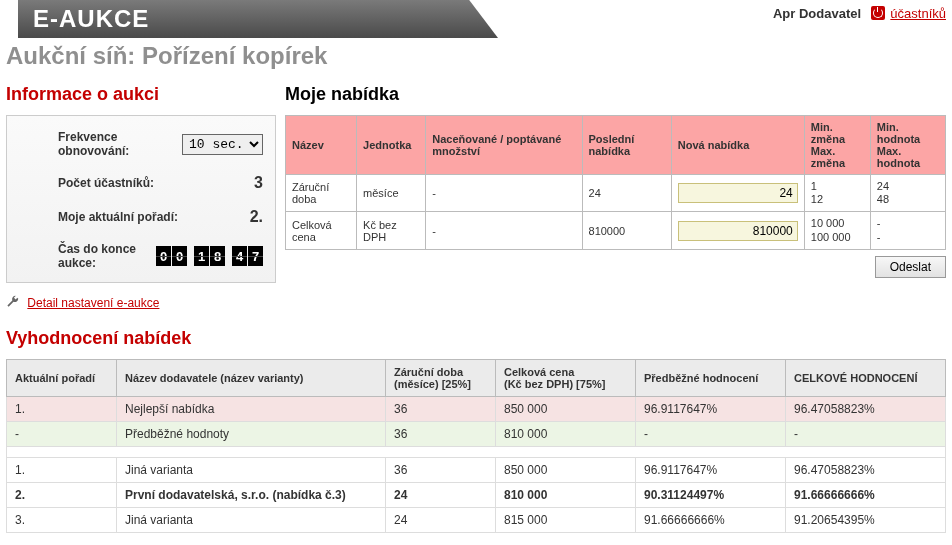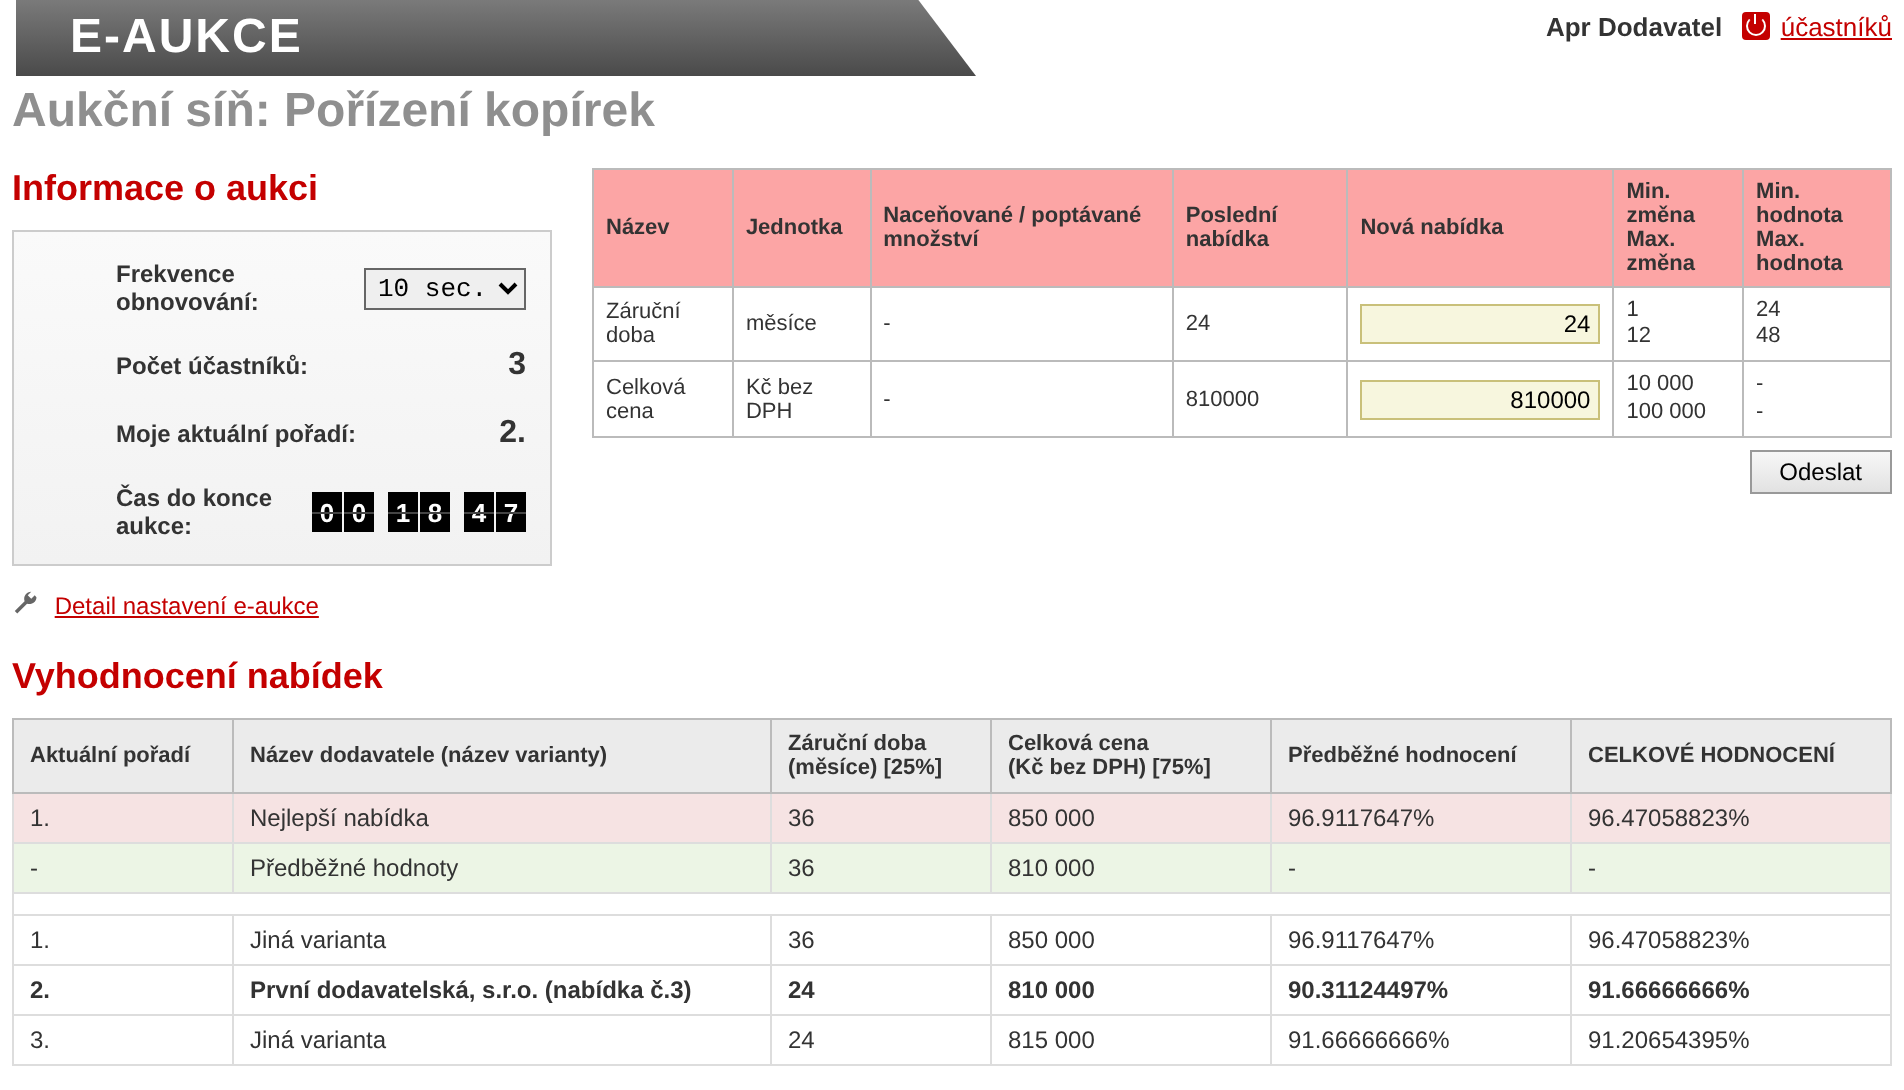--- a/index.html
+++ b/index.html
@@ -2,24 +2,24 @@
 <html><head>
 <meta charset="utf-8">
 <style>
   * { box-sizing: border-box; margin: 0; padding: 0; }
   body { font-family: Arial, Helvetica, sans-serif; font-size: 12px; color: #333; background: #fff; }
   .page { width: 952px; margin: 0 auto; }
 
   
   .topbar { position: relative; height: 38px; background: #fff; }
   .brand-wrap {
-    position: absolute; left: 8px; top: 0; height: 38px; width: 480px;
+    position: absolute; left: 18px; top: 0; height: 38px; width: 480px;
     background: linear-gradient(to bottom, #7a7a7a 0%, #4a4a4a 100%);
     clip-path: polygon(0 0, 94% 0, 100% 100%, 0 100%);
-    display: flex; align-items: center; padding-left: 27px;
+    display: flex; align-items: center; padding-left: 15px;
   }
   .brand { color: #fff; font-size: 24px; font-weight: bold; letter-spacing: 1px; }
   .userzone { position: absolute; right: 6px; top: 6px; font-size: 13px; }
   .userzone strong { font-weight: bold; }
   .logout-icon {
     display: inline-block; width: 14px; height: 14px; background: #c40000;
     border-radius: 2px; vertical-align: -2px; margin: 0 2px 0 6px; position: relative;
   }
   .logout-icon::before {
     content: ""; position: absolute; width: 8px; height: 8px; border: 1.5px solid #fff;
@@ -33,21 +33,21 @@
 
   .breadcrumbs { padding: 10px 6px 4px 6px; font-size: 12px; }
   .breadcrumbs a { color: #c40000; text-decoration: underline; }
   .breadcrumbs .sep { margin: 0 4px; color: #555; }
   .breadcrumbs .tail { color: #555; font-style: italic; }
 
   h1.page-title { color: #8f8f8f; font-size: 24px; font-weight: bold; padding: 4px 6px 14px 6px; }
   h2.red { color: #c40000; font-size: 18px; font-weight: bold; margin-bottom: 10px; }
   h2.black { color: #000; font-size: 18px; font-weight: bold; margin-bottom: 10px; }
 
-  .columns { display: flex; gap: 20px; padding: 0 6px; }
+  .columns { display: flex; gap: 9px; padding: 0 6px; }
   .colL { flex: 0 0 270px; }
   .colR { flex: 1; }
 
   
   .info-panel { border: 1px solid #ccc; padding: 14px 12px 12px 12px; background: linear-gradient(to bottom, #fafafa, #f2f2f2); }
   .info-row { display: flex; justify-content: space-between; align-items: center; margin-bottom: 16px; padding-left: 39px; }
   .info-row:last-child { margin-bottom: 0; }
   .info-label { font-weight: bold; }
   .info-val { font-weight: bold; font-size: 16px; }
   select.freq { font-family: "Courier New", monospace; font-size: 13px; border: 1px solid #666; padding: 1px 2px; }
@@ -142,20 +142,21 @@
         <span class="wrench">
           <svg viewBox="0 0 16 16">
               <path fill="#666" d="M14 4a4 4 0 0 1-5.4 3.8L3 13.4 1.6 12l5.6-5.6A4 4 0 0 1 11 1l-2 2 1 1 1 1 2-2c.6.6 1 1.4 1 1z"></path>
             </svg>
         </span>
         <a href="#" class="link">Detail nastavení e-aukce</a>
       </div>
     </div>
 
     <div class="colR">
+      <h2 class="black">Moje nabídka</h2>
       <table class="offer">
         <thead>
           <tr>
             <th>Název</th>
             <th>Jednotka</th>
             <th>Naceňované / poptávané množství</th>
             <th>Poslední nabídka</th>
             <th>Nová nabídka</th>
             <th>
                 <div class="two-line" id="col-change">Min. změna<br>Max. změna</div>

